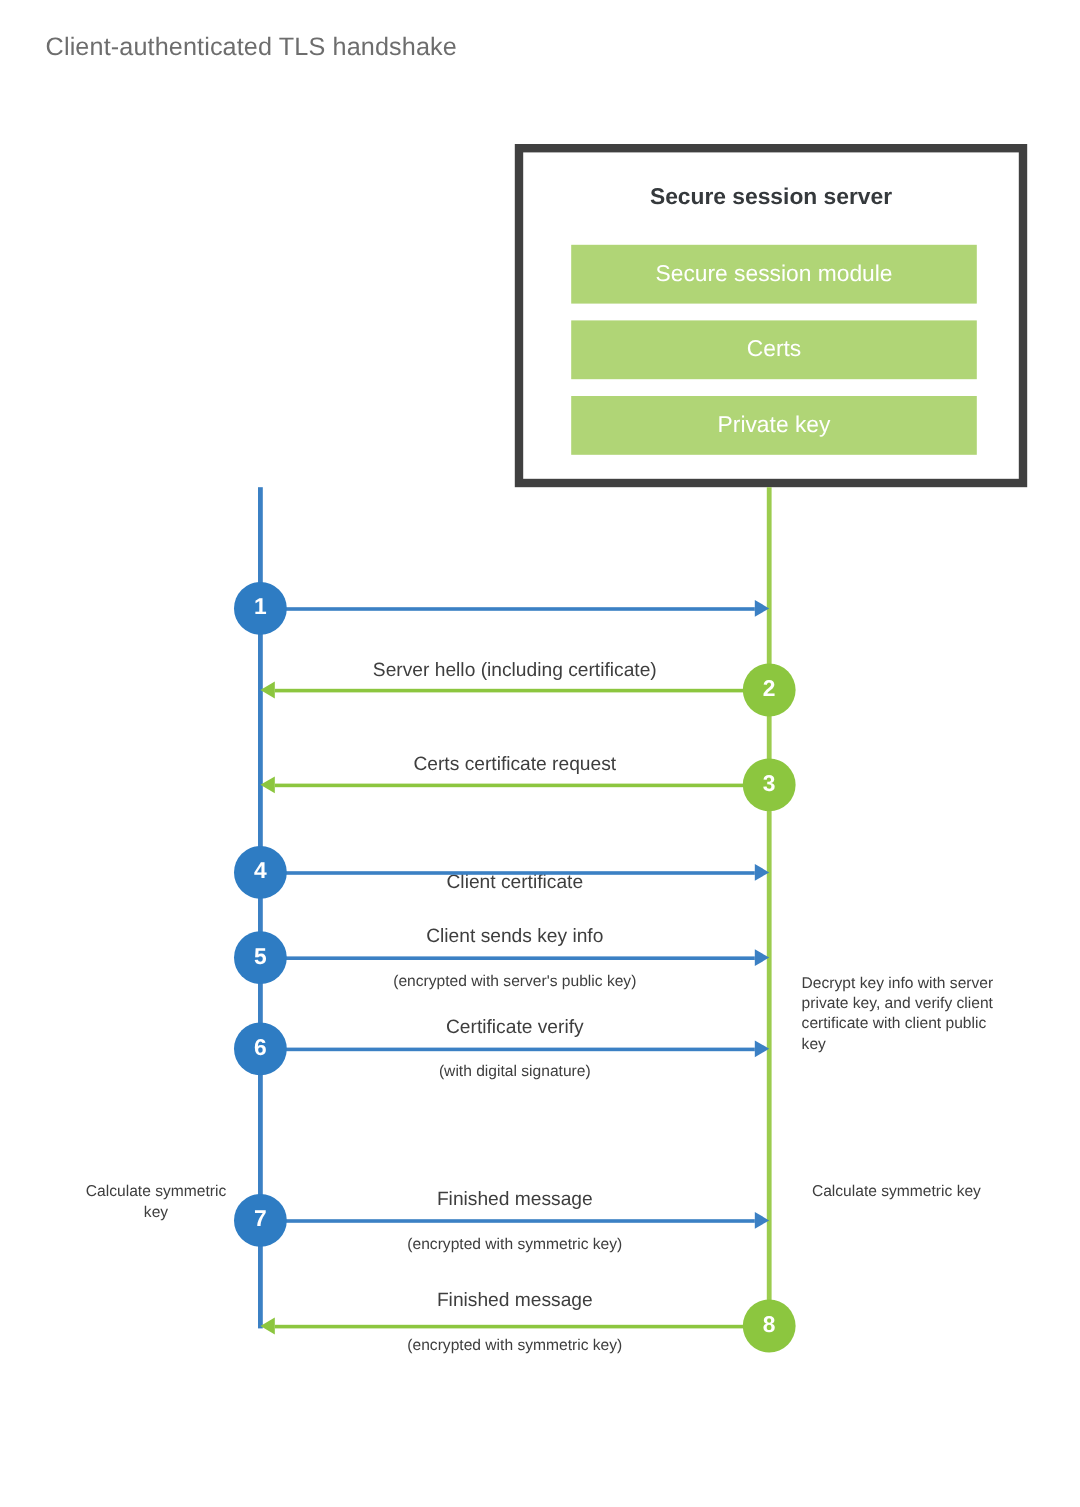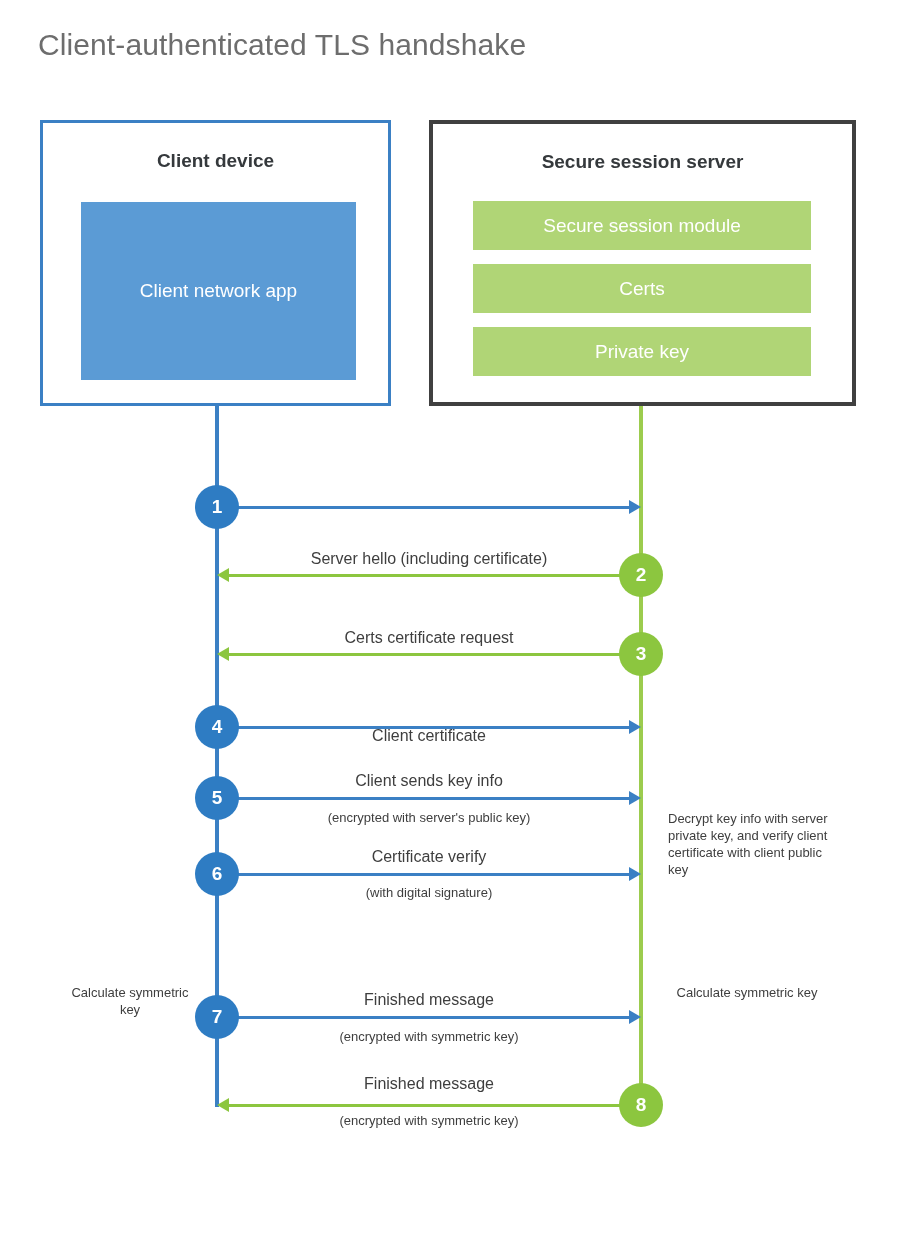--- a/index.html
+++ b/index.html
@@ -17,21 +17,21 @@
     height: 1256px;
     background: #ffffff;
     overflow: hidden;
   }
 
   
   .page-title {
     position: absolute;
     left: 38px;
     top: 28px;
-    font-size: 30px;
+    font-size: 21px;
     font-weight: 400;
     color: #6d6d6d;
     letter-spacing: 0.1px;
     white-space: nowrap;
   }
 
   
   .party-box {
     position: absolute;
     background: #ffffff;
@@ -42,21 +42,21 @@
     top: 120px;
     width: 351px;
     height: 286px;
     border: 3px solid #3b80c4;
   }
   .party-box.server {
     left: 429px;
     top: 120px;
     width: 427px;
     height: 286px;
-    border: 4px solid #404040;
+    border: 7px solid #404040;
   }
   .party-title {
     position: absolute;
     left: 0;
     right: 0;
     top: 27px;
     text-align: center;
     font-size: 19px;
     font-weight: bold;
     color: #35393c;
@@ -198,24 +198,20 @@
     text-align: center;
   }
 </style>
 </head>
 <body>
 
 <div id="page">
 
   <div class="page-title">Client-authenticated TLS handshake</div>
 
-  <div class="party-box client">
-    <div class="party-title">Client device</div>
-    <div class="client-app">Client network app</div>
-  </div>
 
   <div class="party-box server">
     <div class="party-title">Secure session server</div>
     <div class="server-bar b0">Secure session module</div>
     <div class="server-bar b1">Certs</div>
     <div class="server-bar b2">Private key</div>
   </div>
 
   <div class="lifeline client-line"></div>
   <div class="lifeline server-line"></div>

